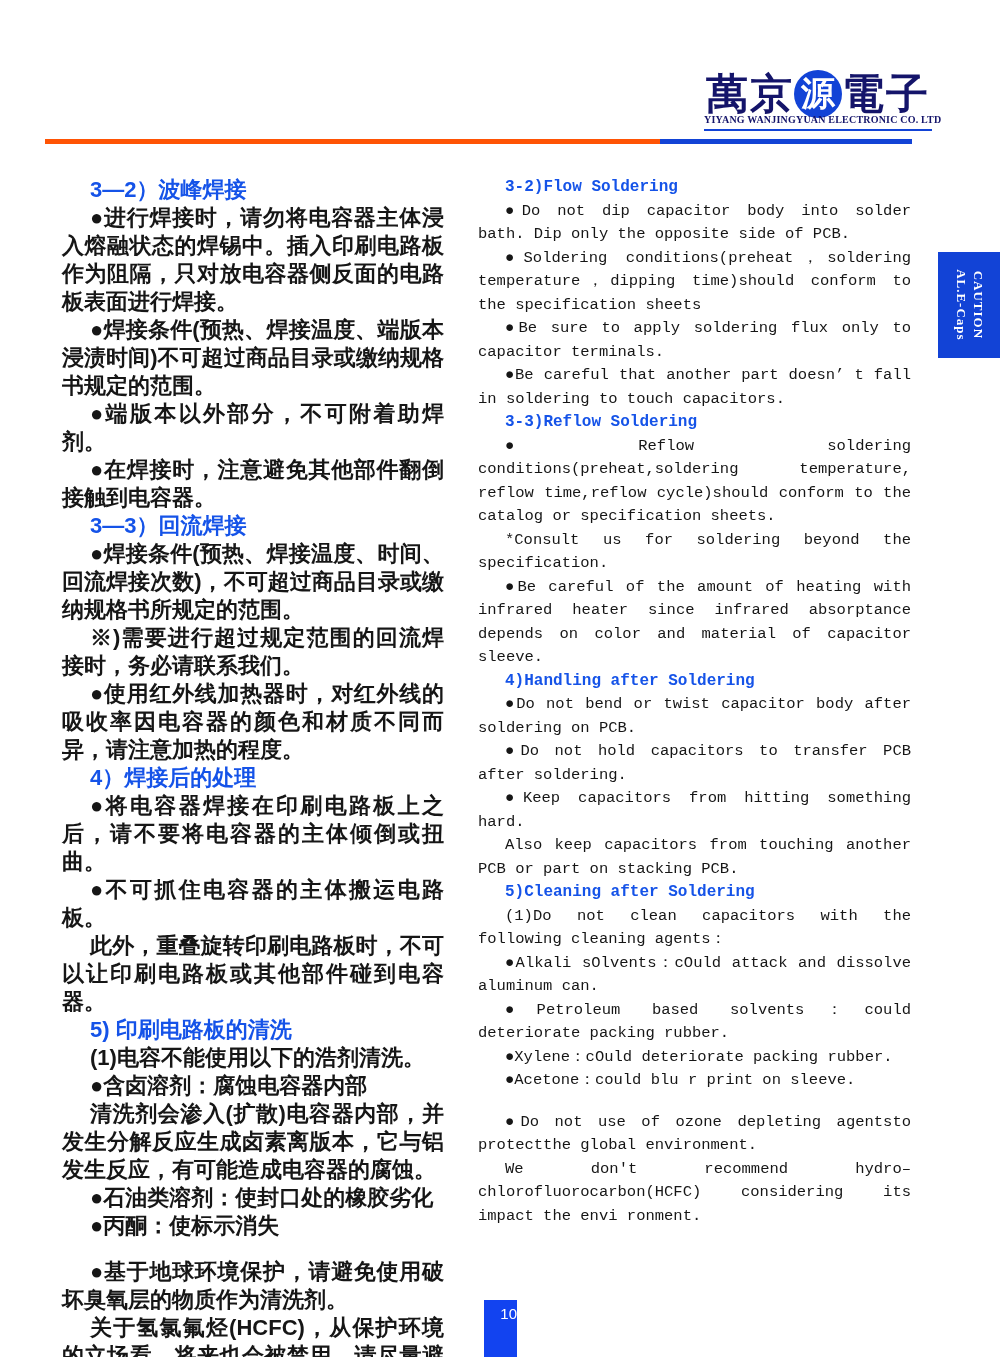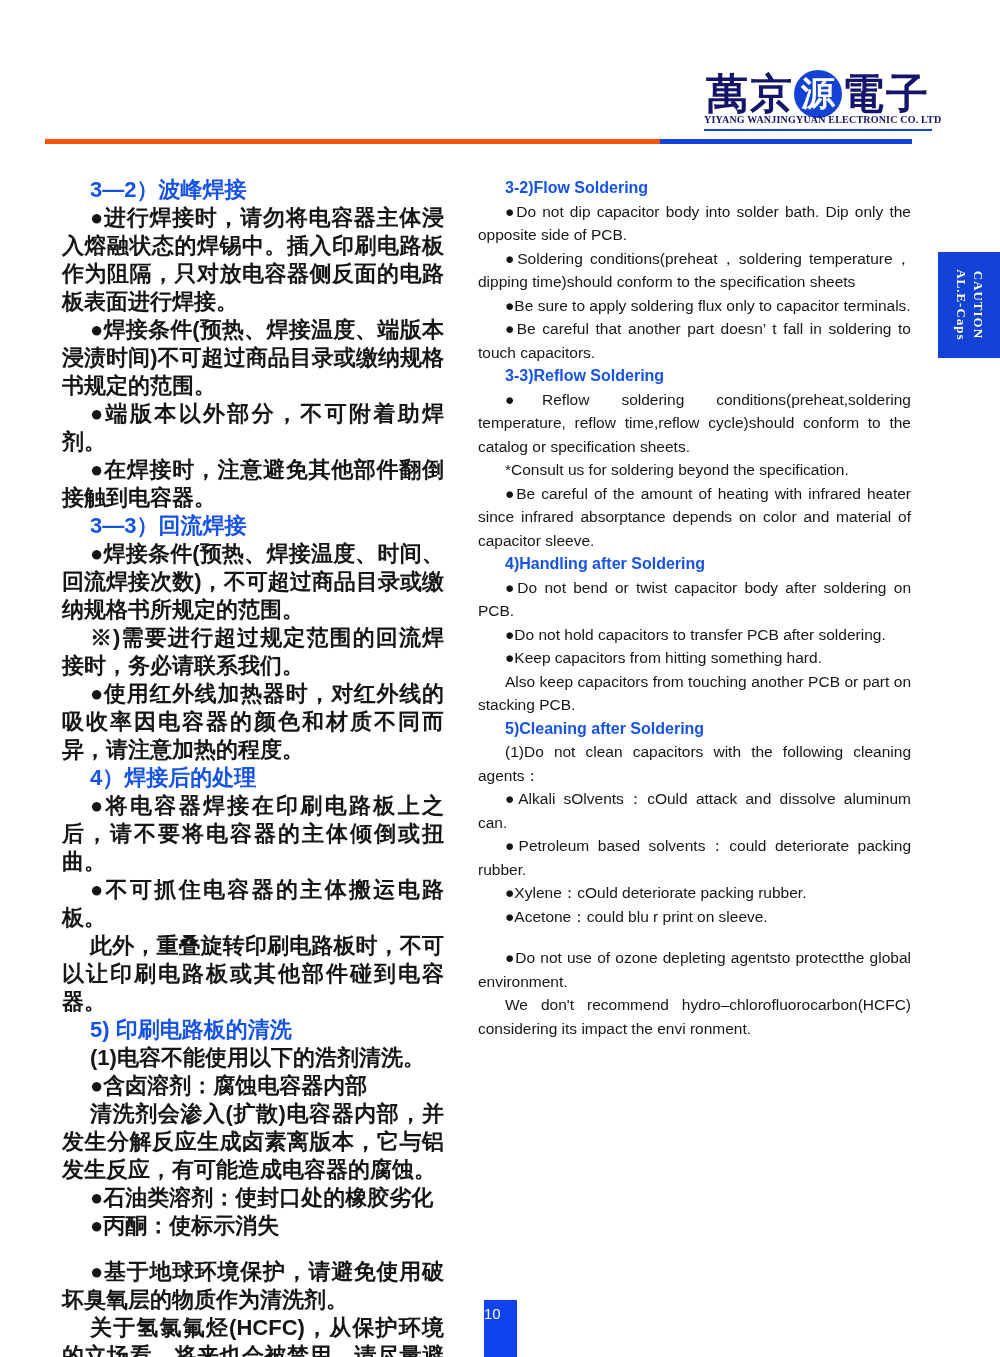--- a/index.html
+++ b/index.html
@@ -51,30 +51,30 @@
   .col{position:absolute;top:176px;text-align:justify;}
   .col p{margin:0;}
   #left-col{
     left:62px;width:382px;
     font-size:22px;line-height:28px;font-weight:600;color:var(--text_dark);
   }
   #left-col p{text-indent:28px;}
   #left-col p.h{color:var(--heading_blue);font-weight:700;}
   #right-col{
     left:478px;width:433px;
-    font-size:15.5px;line-height:23.5px;font-weight:400;color:var(--text_dark);
+    font-size:15.5px;line-height:23.5px;font-weight:400;color:var(--text_dark);font-family:Liberation Mono, monospace;
   }
   #right-col p{text-indent:27px;}
   #right-col p.h{color:var(--heading_blue);font-weight:700;font-size:16px;}
   .col p.gap{margin-top:18px;}
   
   .page-num{
     position:absolute;top:1300px;left:484px;width:33px;height:57px;
     background:#1243f0;color:#ffffff;font-size:15px;font-weight:400;
-    text-align:left;padding-top:5px;box-sizing:border-box;
+    text-align:right;padding-top:5px;box-sizing:border-box;
     font-family:"Liberation Sans",sans-serif;
   }
 </style>
 </head>
 <body>
 
 <div class="page">
 
   <div class="logo">
     <span>萬京</span>

